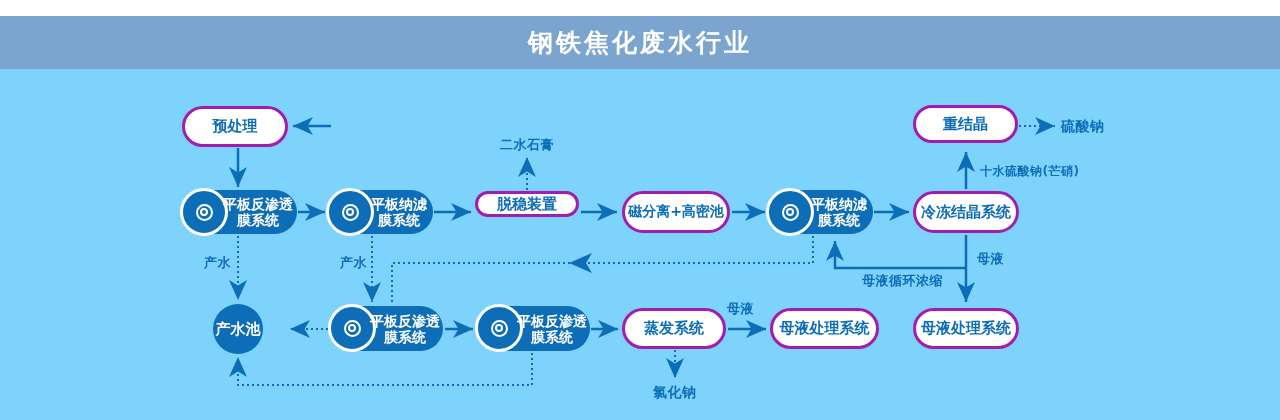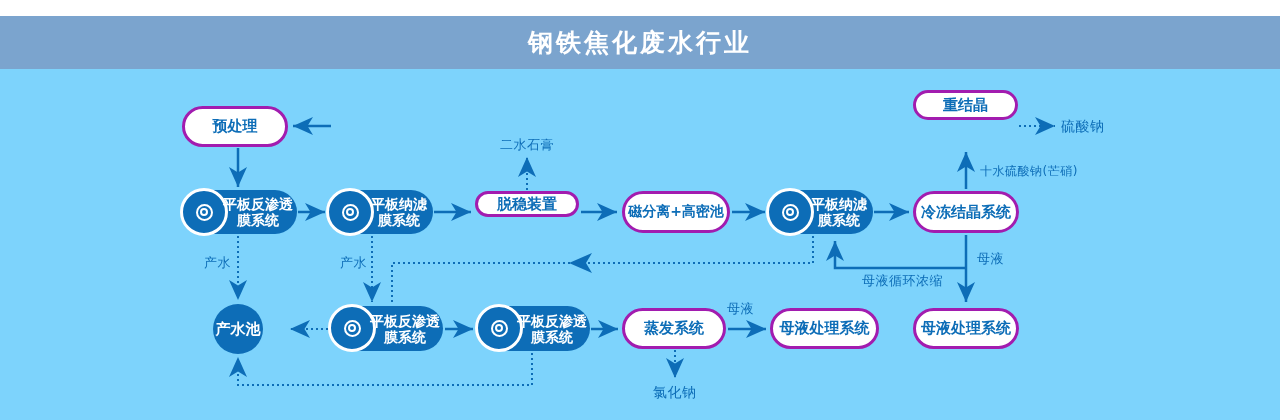--- a/index.html
+++ b/index.html
@@ -41,21 +41,21 @@
     width:17px;height:17px;border:2px solid #ffffff;border-radius:50%;
     box-sizing:border-box;display:flex;align-items:center;justify-content:center;
   }
   .disc .ring-inner{width:8px;height:8px;border:2px solid #ffffff;border-radius:50%;box-sizing:border-box;}
   .circle-node{
     background:#0d6db7;border-radius:50%;
     display:flex;align-items:center;justify-content:center;
     color:#ffffff;font-weight:bold;font-size:15px;
   }
   .flow-label{
-    position:absolute;z-index:2;color:#0d6db7;font-weight:normal;font-size:13px;
+    position:absolute;z-index:2;color:#0d6db7;font-weight:bold;font-size:13px;
     white-space:nowrap;letter-spacing:0.5px;
   }
 </style>
 </head>
 <body>
 
 <div class="canvas">
 
   <div class="header">
     <div class="title">钢铁焦化废水行业</div>
@@ -91,21 +91,21 @@
       <path d="M328 313 L290 313" marker-end="url(#ah)"></path>
       <path d="M532 337 L532 369 L238 369 L238 341" marker-end="url(#ah)"></path>
       <path d="M675 334 L675 362" marker-end="url(#ah)"></path>
     </g>
     <polygon fill="#0d6db7" points="569,247 592,237 586,247 592,257"></polygon>
   </svg>
 
   <div class="node pill-white" style="left:182px;top:90px;width:106px;height:41px;">
     <span>预处理</span>
   </div>
-  <div class="node pill-white" style="left:913px;top:74px;width:105px;height:30px;">
+  <div class="node pill-white" style="left:913px;top:89px;width:105px;height:38px;">
     <span>重结晶</span>
   </div>
 
   <div class="node pill-blue" style="left:182px;top:174px;width:115px;height:44px;">
     <div class="disc">
       <div class="ring-outer">
           <div class="ring-inner"></div>
         </div>
     </div>
     <div class="txt">

